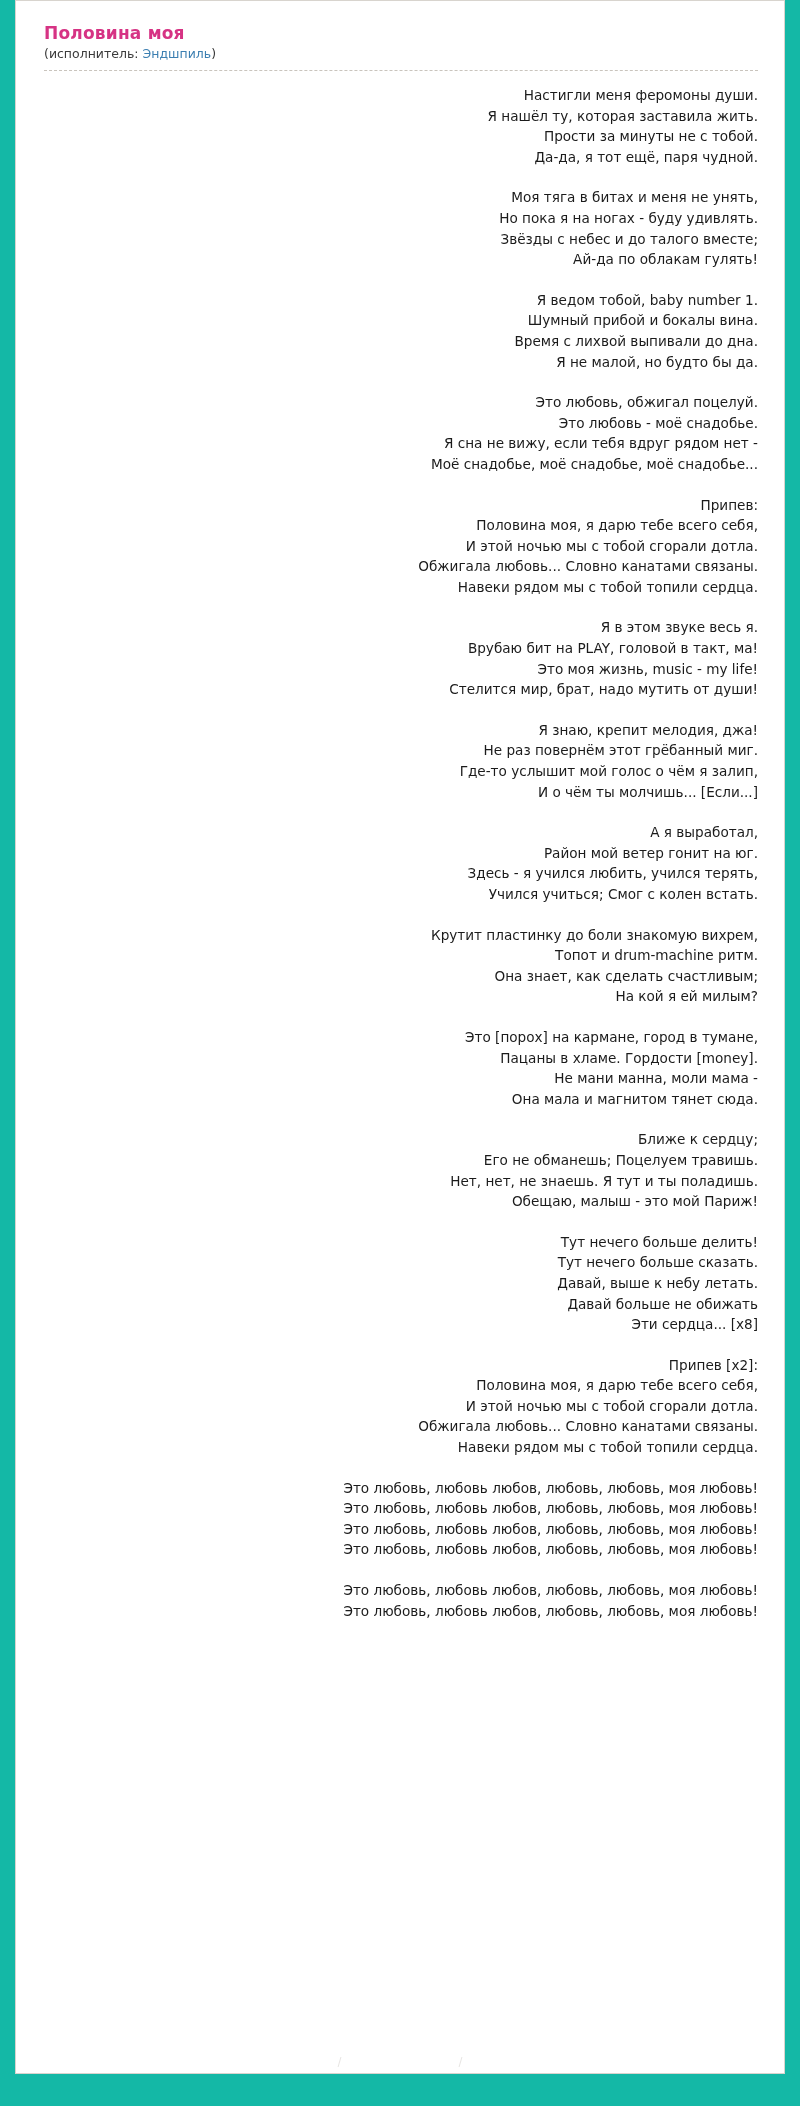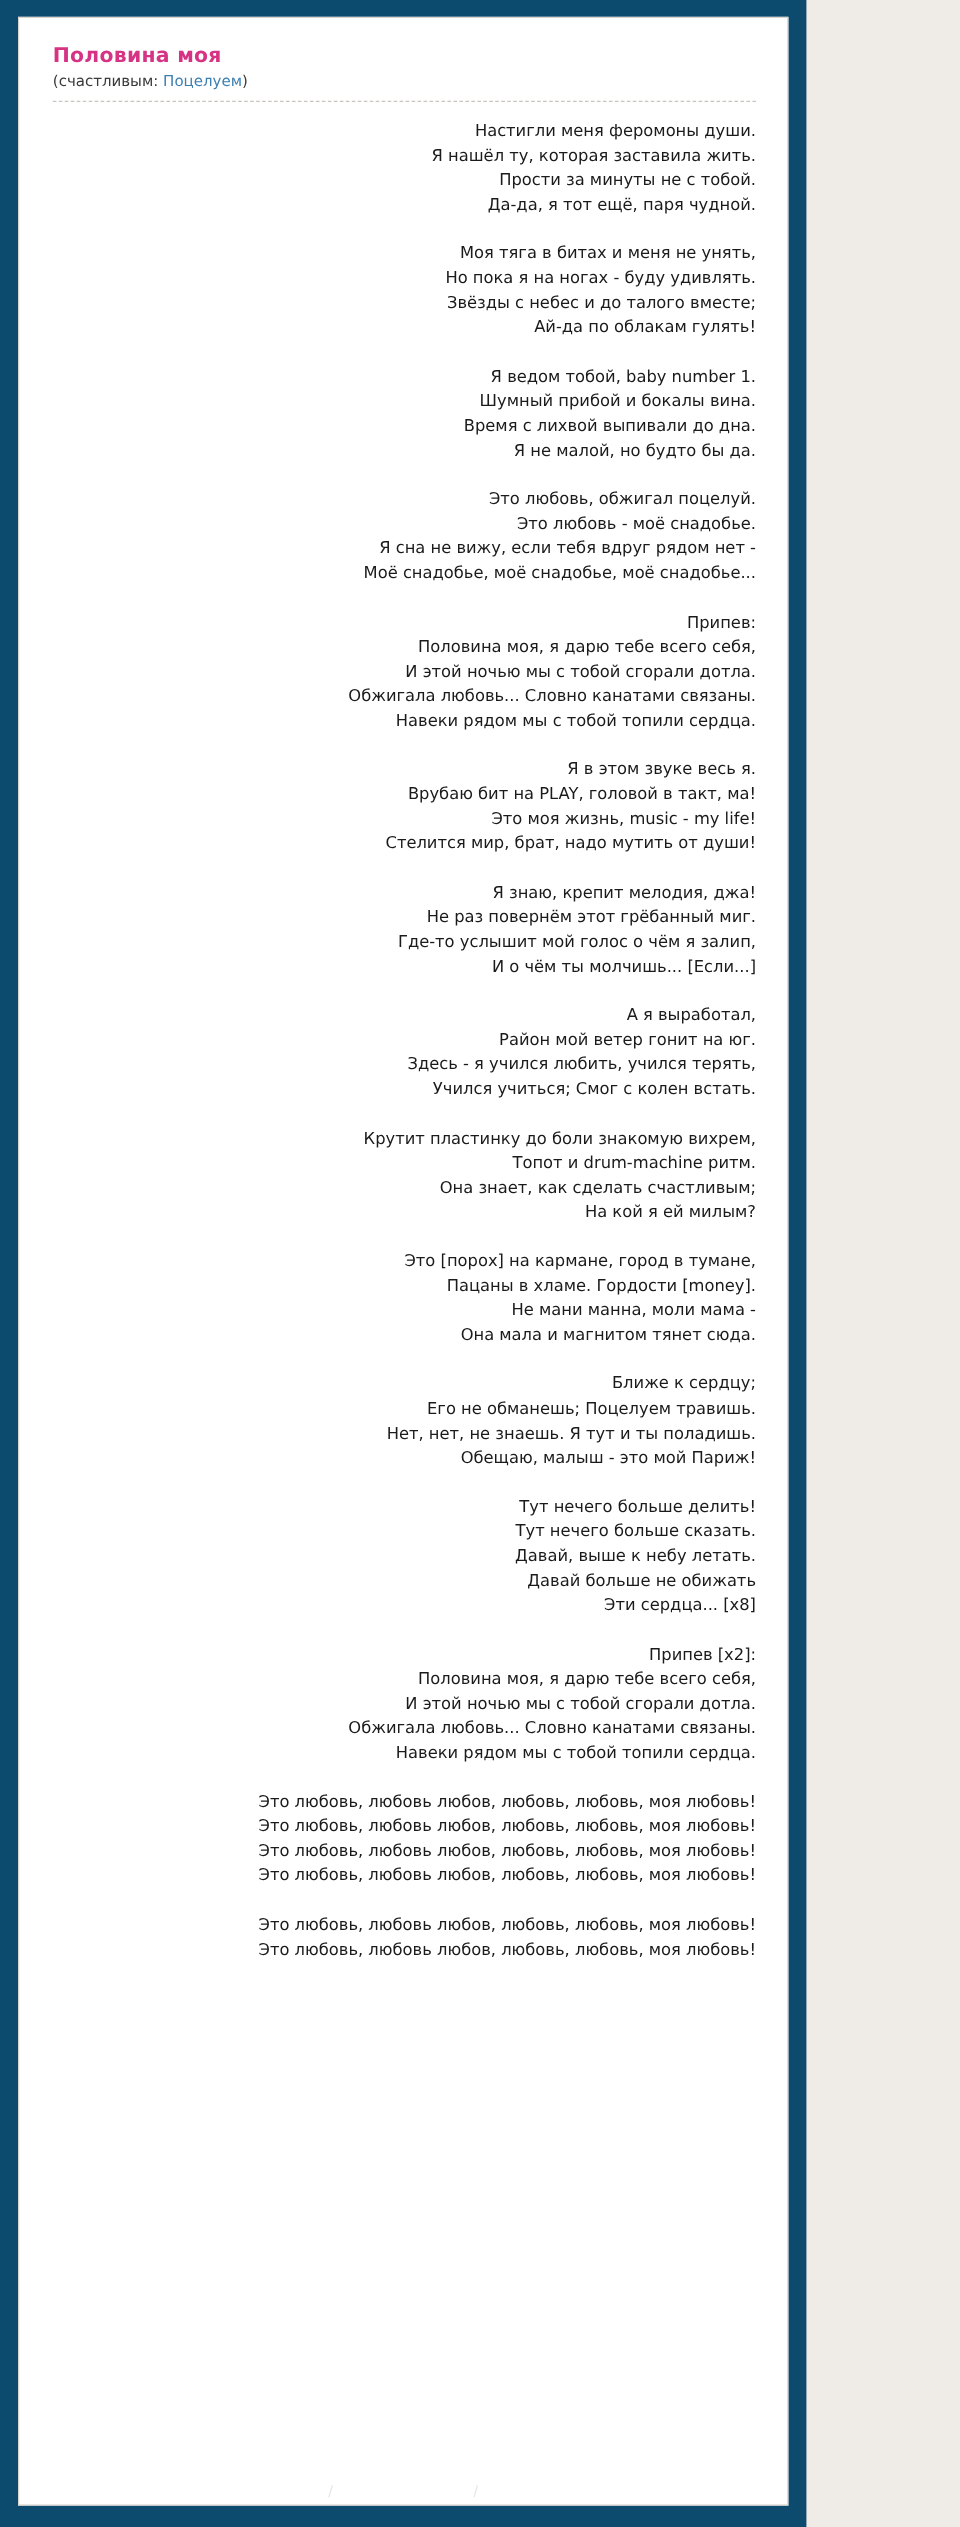--- a/index.html
+++ b/index.html
@@ -6,25 +6,25 @@
     margin: 0;
     padding: 0;
   }
   body {
     width: 800px;
     min-height: 2106px;
     background: #efece7;
     font-family: "DejaVu Sans", "Liberation Sans", sans-serif;
   }
   .page-frame {
-    width: 672px;
+    width: 800px;
     min-height: 2106px;
     box-sizing: border-box;
-    padding: 14px 15px 18px 15px;
-    background: #0c4a6e;
+    padding: 0 15px 18px 15px;
+    background: #14b8a6;
   }
   .sheet {
     background: #ffffff;
     border: 1px solid #d8d4ce;
     box-sizing: border-box;
     min-height: 2074px;
     padding: 22px 26px 30px 28px;
     position: relative;
   }
   .song-title {
@@ -85,21 +85,21 @@
   }
 </style>
 </head>
 <body>
 
 <div class="page-frame">
   <div class="sheet">
 
     <h1 class="song-title">Половина моя</h1>
 
-    <div class="artist-line"><span>(счастливым: </span><a class="artist-link" href="#">Поцелуем</a><span>)</span></div>
+    <div class="artist-line"><span>(исполнитель: </span><a class="artist-link" href="#">Эндшпиль</a><span>)</span></div>
 
     <hr class="divider">
 
     <div class="lyrics" id="lyrics-body"><div class="stanza"><div class="line">Настигли меня феромоны души.</div><div class="line">Я нашёл ту, которая заставила жить.</div><div class="line">Прости за минуты не с тобой.</div><div class="line">Да-да, я тот ещё, паря чудной.</div></div><div class="stanza"><div class="line">Моя тяга в битах и меня не унять,</div><div class="line">Но пока я на ногах - буду удивлять.</div><div class="line">Звёзды с небес и до талого вместе;</div><div class="line">Ай-да по облакам гулять!</div></div><div class="stanza"><div class="line">Я ведом тобой, baby number 1.</div><div class="line">Шумный прибой и бокалы вина.</div><div class="line">Время с лихвой выпивали до дна.</div><div class="line">Я не малой, но будто бы да.</div></div><div class="stanza"><div class="line">Это любовь, обжигал поцелуй.</div><div class="line">Это любовь - моё снадобье.</div><div class="line">Я сна не вижу, если тебя вдруг рядом нет -</div><div class="line">Моё снадобье, моё снадобье, моё снадобье...</div></div><div class="stanza"><div class="line">Припев:</div><div class="line">Половина моя, я дарю тебе всего себя,</div><div class="line">И этой ночью мы с тобой сгорали дотла.</div><div class="line">Обжигала любовь... Словно канатами связаны.</div><div class="line">Навеки рядом мы с тобой топили сердца.</div></div><div class="stanza"><div class="line">Я в этом звуке весь я.</div><div class="line">Врубаю бит на PLAY, головой в такт, ма!</div><div class="line">Это моя жизнь, music - my life!</div><div class="line">Стелится мир, брат, надо мутить от души!</div></div><div class="stanza"><div class="line">Я знаю, крепит мелодия, джа!</div><div class="line">Не раз повернём этот грёбанный миг.</div><div class="line">Где-то услышит мой голос о чём я залип,</div><div class="line">И о чём ты молчишь... [Если...]</div></div><div class="stanza"><div class="line">А я выработал,</div><div class="line">Район мой ветер гонит на юг.</div><div class="line">Здесь - я учился любить, учился терять,</div><div class="line">Учился учиться; Смог с колен встать.</div></div><div class="stanza"><div class="line">Крутит пластинку до боли знакомую вихрем,</div><div class="line">Топот и drum-machine ритм.</div><div class="line">Она знает, как сделать счастливым;</div><div class="line">На кой я ей милым?</div></div><div class="stanza"><div class="line">Это [порох] на кармане, город в тумане,</div><div class="line">Пацаны в хламе. Гордости [money].</div><div class="line">Не мани манна, моли мама -</div><div class="line">Она мала и магнитом тянет сюда.</div></div><div class="stanza"><div class="line">Ближе к сердцу;</div><div class="line">Его не обманешь; Поцелуем травишь.</div><div class="line">Нет, нет, не знаешь. Я тут и ты поладишь.</div><div class="line">Обещаю, малыш - это мой Париж!</div></div><div class="stanza"><div class="line">Тут нечего больше делить!</div><div class="line">Тут нечего больше сказать.</div><div class="line">Давай, выше к небу летать.</div><div class="line">Давай больше не обижать</div><div class="line">Эти сердца... [x8]</div></div><div class="stanza"><div class="line">Припев [x2]:</div><div class="line">Половина моя, я дарю тебе всего себя,</div><div class="line">И этой ночью мы с тобой сгорали дотла.</div><div class="line">Обжигала любовь... Словно канатами связаны.</div><div class="line">Навеки рядом мы с тобой топили сердца.</div></div><div class="stanza"><div class="line">Это любовь, любовь любов, любовь, любовь, моя любовь!</div><div class="line">Это любовь, любовь любов, любовь, любовь, моя любовь!</div><div class="line">Это любовь, любовь любов, любовь, любовь, моя любовь!</div><div class="line">Это любовь, любовь любов, любовь, любовь, моя любовь!</div></div><div class="stanza"><div class="line">Это любовь, любовь любов, любовь, любовь, моя любовь!</div><div class="line">Это любовь, любовь любов, любовь, любовь, моя любовь!</div></div></div>
 
     <div class="footer-marks">
       <div class="footer-tick"></div>
       <div class="footer-tick"></div>
     </div>
 

